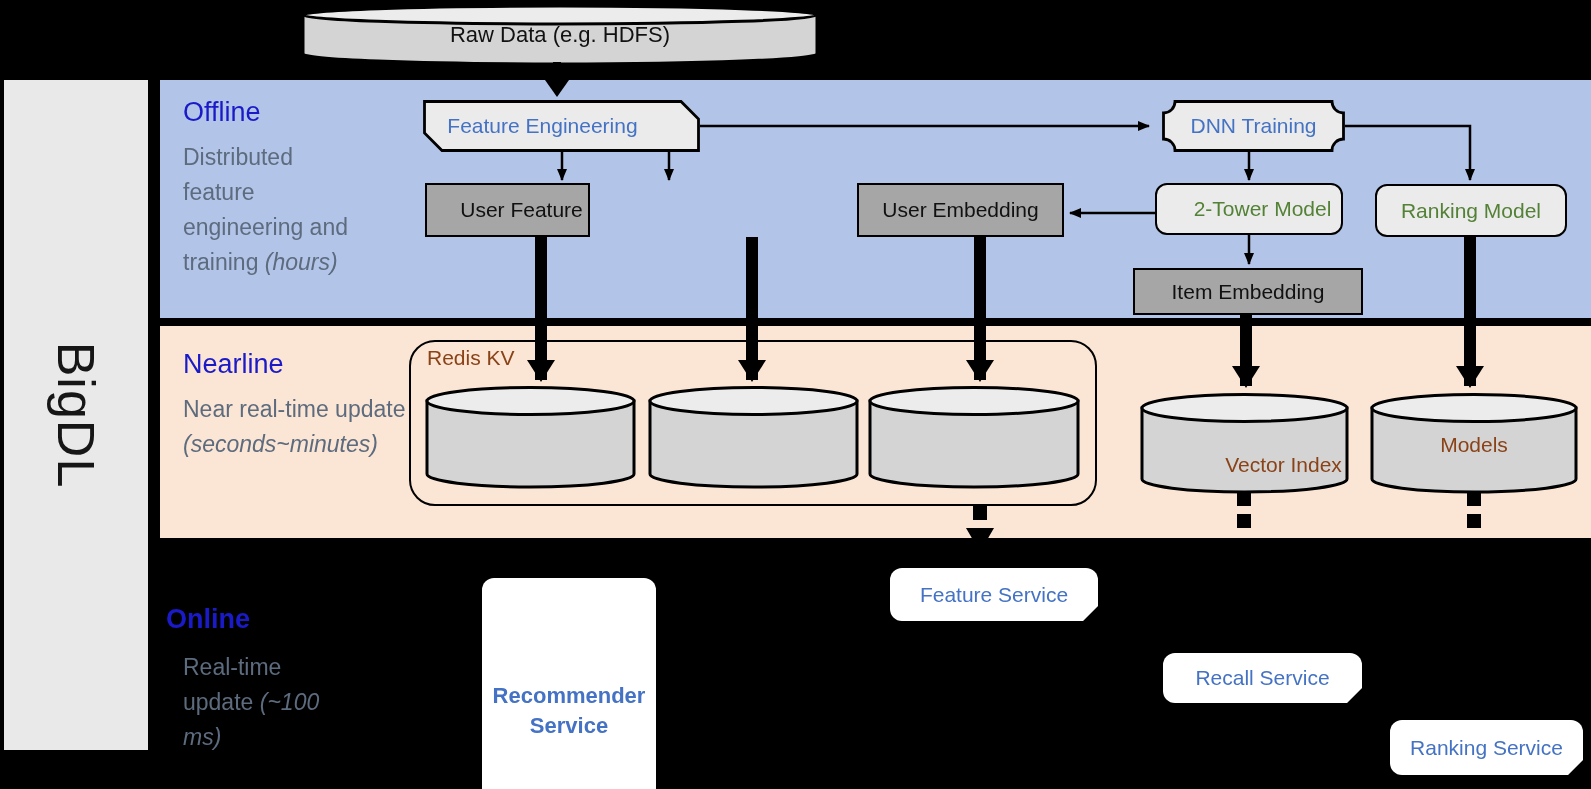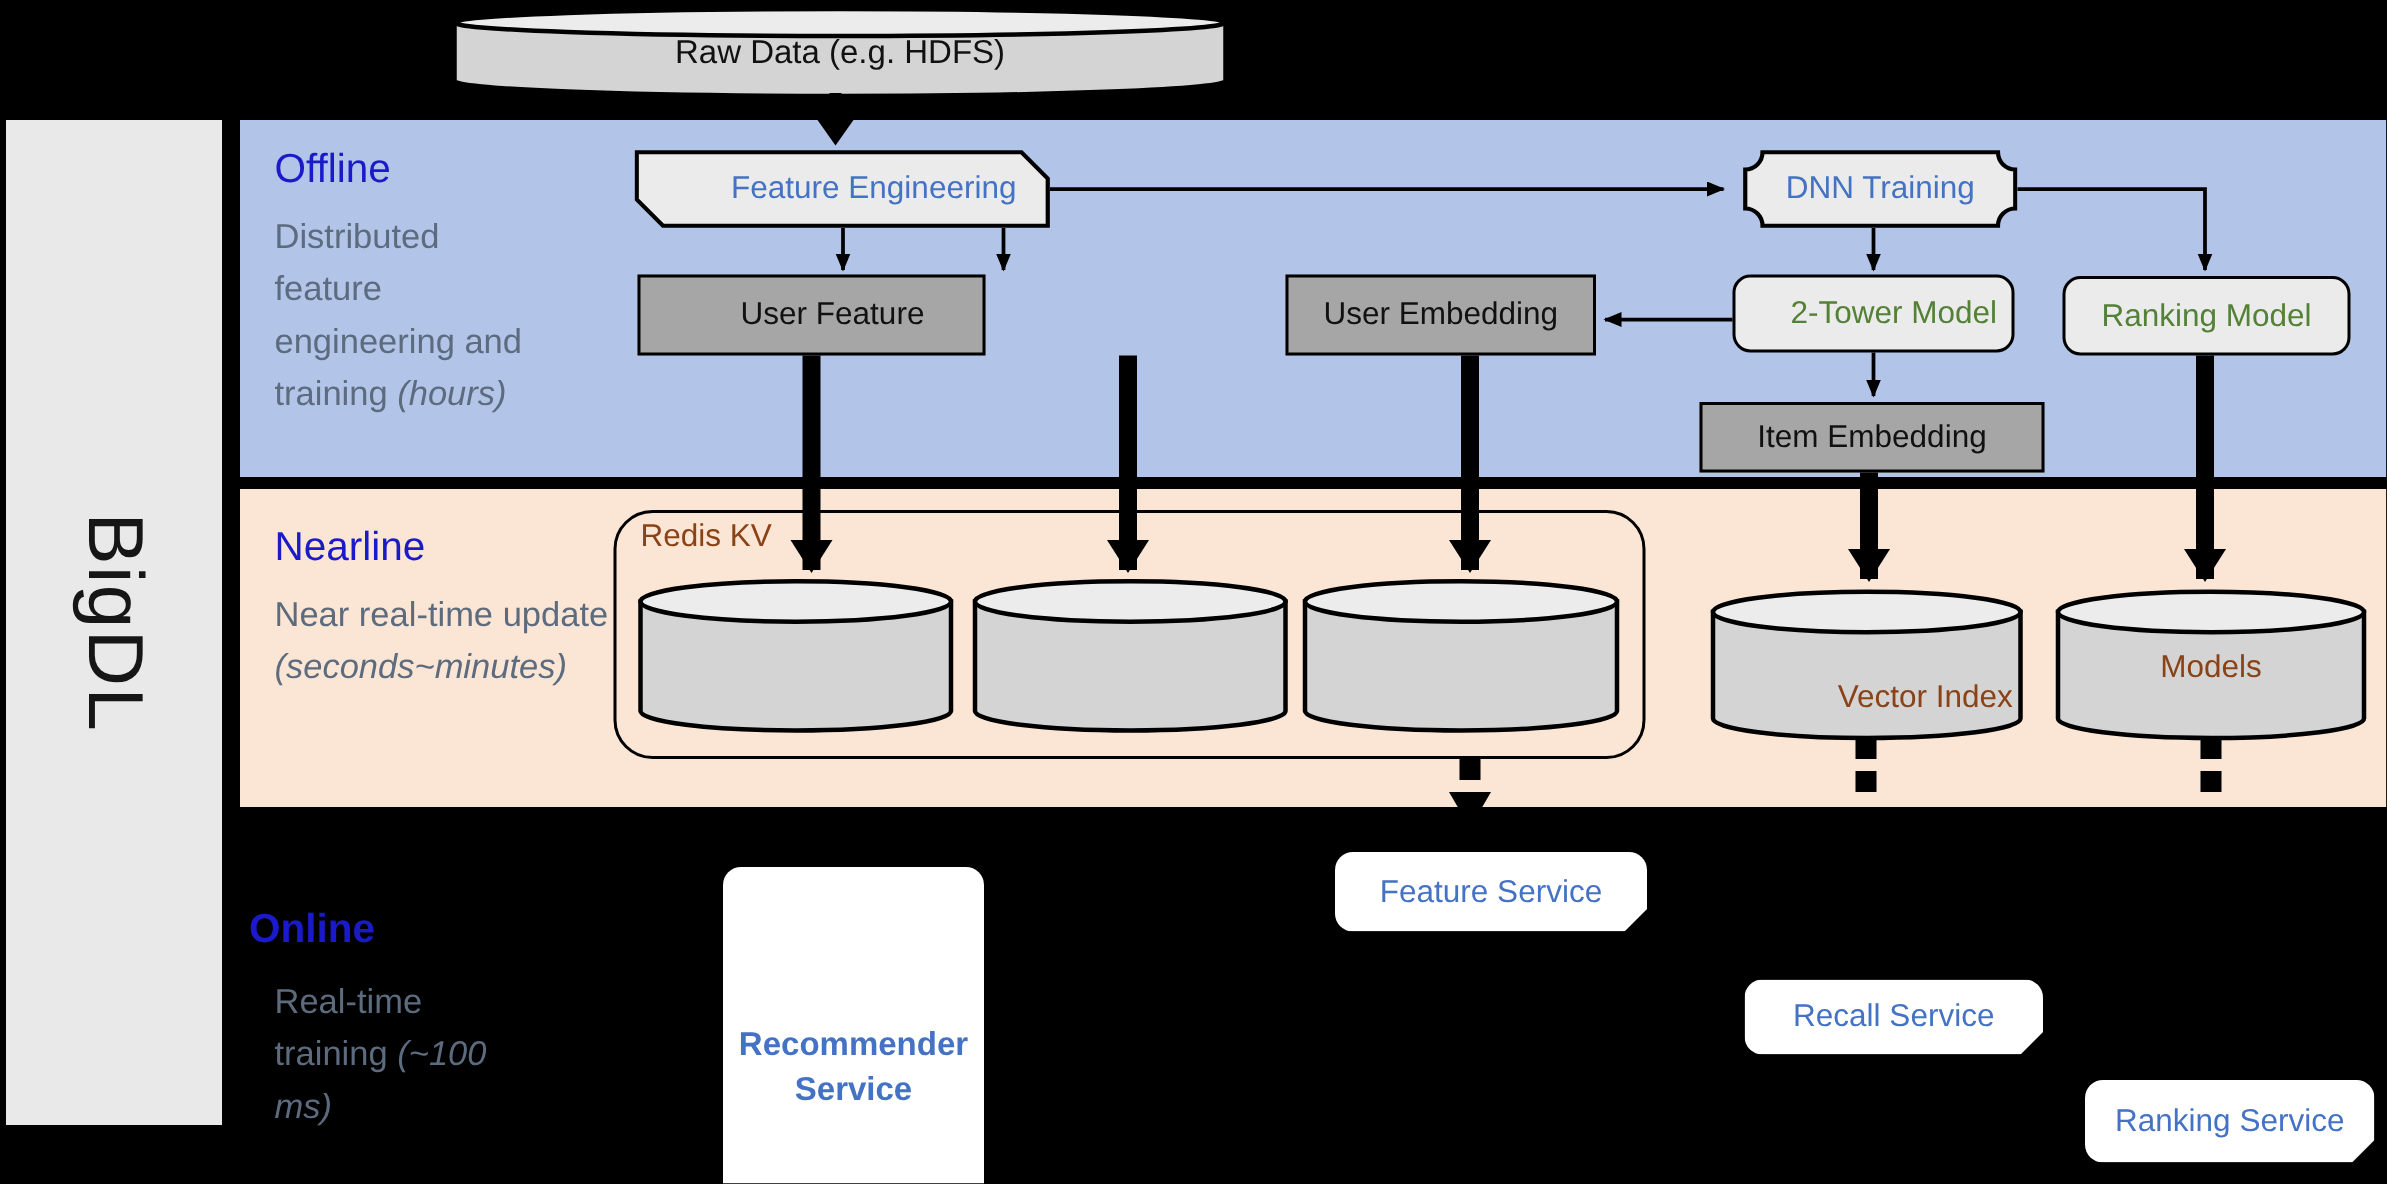--- a/index.html
+++ b/index.html
@@ -58,40 +58,40 @@
   <div class="abs band-h" style="left:183px;top:97px;">Offline</div>
   <div class="abs band-desc" style="left:183px;top:140px;width:178px;">
     <span>Distributed feature engineering and training </span><i>(hours)</i>
   </div>
   <div class="abs band-h" style="left:183px;top:349px;">Nearline</div>
   <div class="abs band-desc" style="left:183px;top:392px;width:242px;">
     <span>Near real-time update </span><i>(seconds~minutes)</i>
   </div>
   <div class="abs band-h bold" style="left:166px;top:604px;">Online</div>
   <div class="abs band-desc" style="left:183px;top:650px;width:150px;">
-    <span>Real-time training </span><i>(~100 ms)</i>
+    <span>Real-time update </span><i>(~100 ms)</i>
   </div>
 
   <svg class="abs" style="left:300px;top:4px;" width="520" height="64" viewBox="0 0 520 64">
     <path d="M3,11 L3,50 A257,10 0 0 0 517,50 L517,11 Z" style="fill:var(--cylinder-body)" stroke="#000" stroke-width="3"></path>
     <ellipse cx="260" cy="11" rx="257" ry="9" style="fill:var(--cylinder-top)" stroke="#000" stroke-width="3"></ellipse>
   </svg>
   <div class="abs shape-label" style="left:300px;top:8px;width:520px;height:54px;font-size:22px;color:#111;">Raw Data (e.g. HDFS)</div>
 
   <svg class="abs" style="left:423px;top:100px;" width="277" height="52" viewBox="0 0 277 52">
     <path d="M1.5,1.5 L258,1.5 L275.5,19 L275.5,50.5 L19,50.5 L1.5,33 Z" style="fill:var(--box-light)" stroke="#000" stroke-width="2.8"></path>
   </svg>
-  <div class="abs shape-label blue-label" style="left:423px;top:100px;width:239px;height:52px;margin-left:40px;">Feature Engineering</div>
+  <div class="abs shape-label blue-label" style="left:423px;top:100px;width:239px;height:52px;">Feature Engineering</div>
 
   <svg class="abs" style="left:1162px;top:100px;" width="183" height="52" viewBox="0 0 183 52">
     <path d="M13,1.5 L170,1.5 A11.5,11.5 0 0 0 181.5,13 L181.5,39 A11.5,11.5 0 0 0 170,50.5 L13,50.5 A11.5,11.5 0 0 0 1.5,39 L1.5,13 A11.5,11.5 0 0 0 13,1.5 Z" style="fill:var(--box-light)" stroke="#000" stroke-width="2.8"></path>
   </svg>
   <div class="abs shape-label blue-label" style="left:1162px;top:100px;width:183px;height:52px;">DNN Training</div>
 
-  <div class="abs node box-dark" style="left:425px;top:183px;width:232px;height:54px;padding-left:28px;">User Feature</div>
+  <div class="abs node box-dark" style="left:425px;top:183px;width:165px;height:54px;padding-left:28px;">User Feature</div>
   <div class="abs node box-dark" style="left:857px;top:183px;width:207px;height:54px;">User Embedding</div>
   <div class="abs node box-dark" style="left:1133px;top:268px;width:230px;height:47px;">Item Embedding</div>
 
   <div class="abs node box-round" style="left:1155px;top:183px;width:188px;height:52px;padding-left:27px;">2-Tower Model</div>
   <div class="abs node box-round" style="left:1375px;top:184px;width:192px;height:53px;">Ranking Model</div>
 
   <div class="abs" id="redis-box"></div>
   <div class="abs" id="redis-label">Redis KV</div>
 
   <svg class="abs" style="left:425px;top:385px;" width="211" height="110" viewBox="0 0 211 110">

